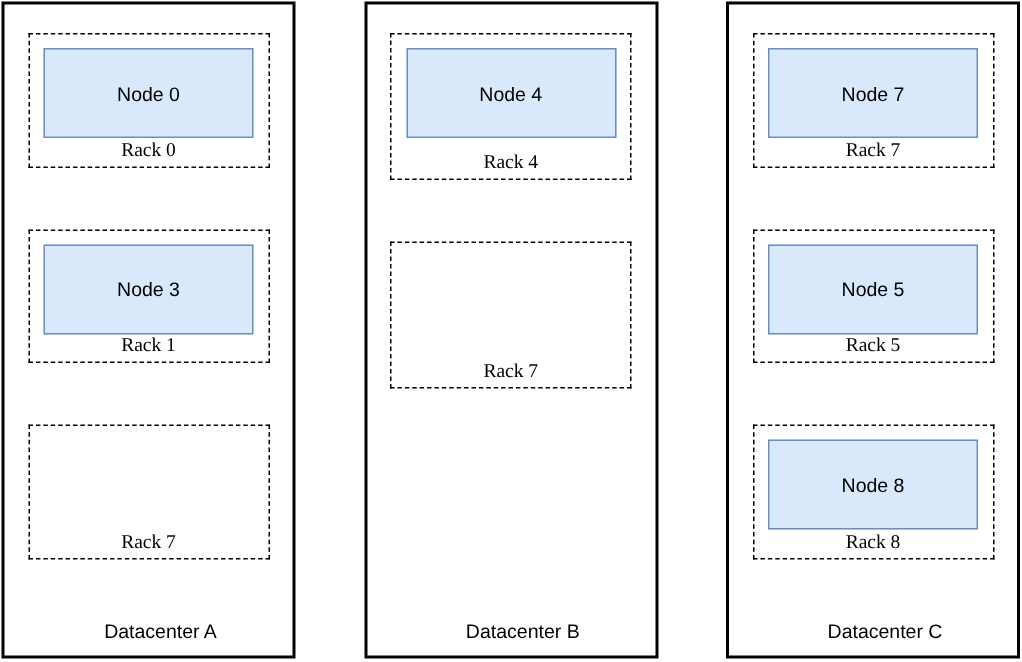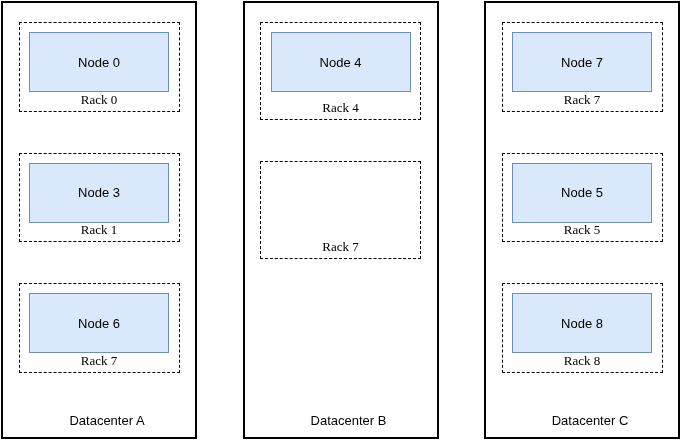--- a/index.html
+++ b/index.html
@@ -74,23 +74,20 @@
       </div>
       <div class="rack-label">Rack 0</div>
     </div>
     <div class="rack">
       <div class="node">
         <span>Node 3</span>
       </div>
       <div class="rack-label">Rack 1</div>
     </div>
     <div class="rack">
-      <div class="node">
-        <span>Node 6</span>
-      </div>
       <div class="rack-label">Rack 7</div>
     </div>
     <div class="dc-label">Datacenter A</div>
   </div>
 
   <div class="datacenter">
     <div class="rack">
       <div class="node">
         <span>Node 4</span>
       </div>

